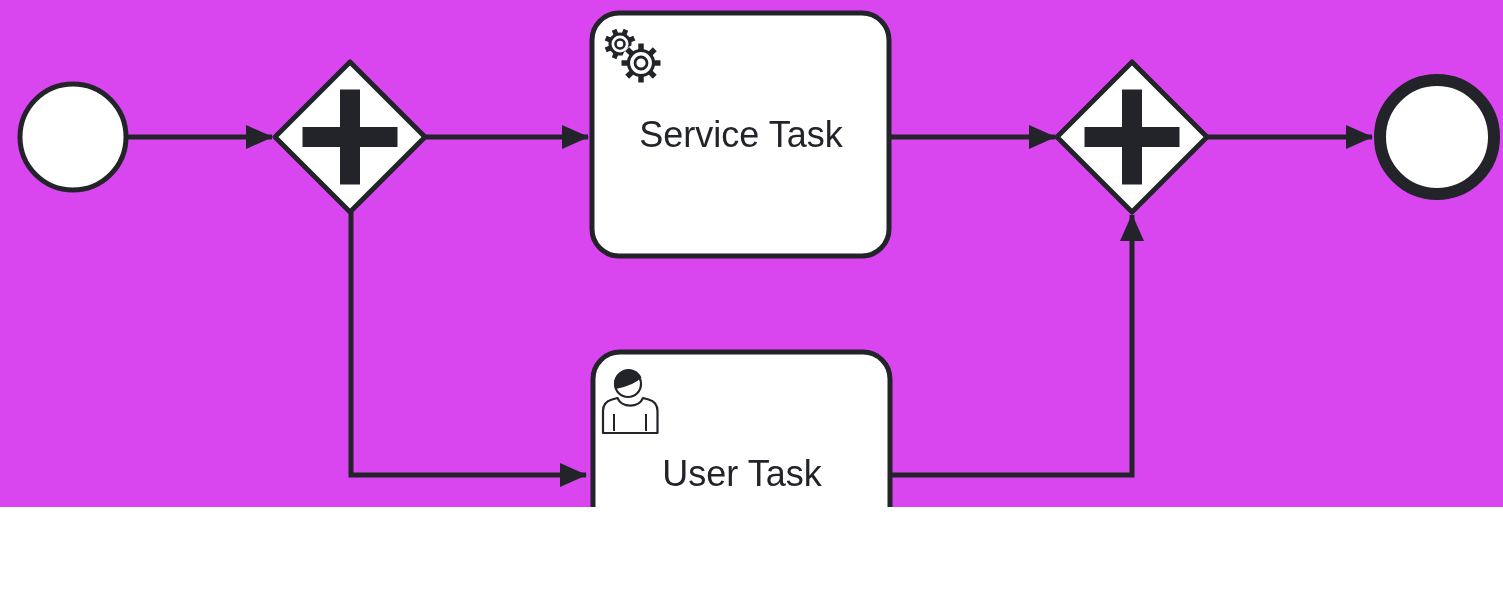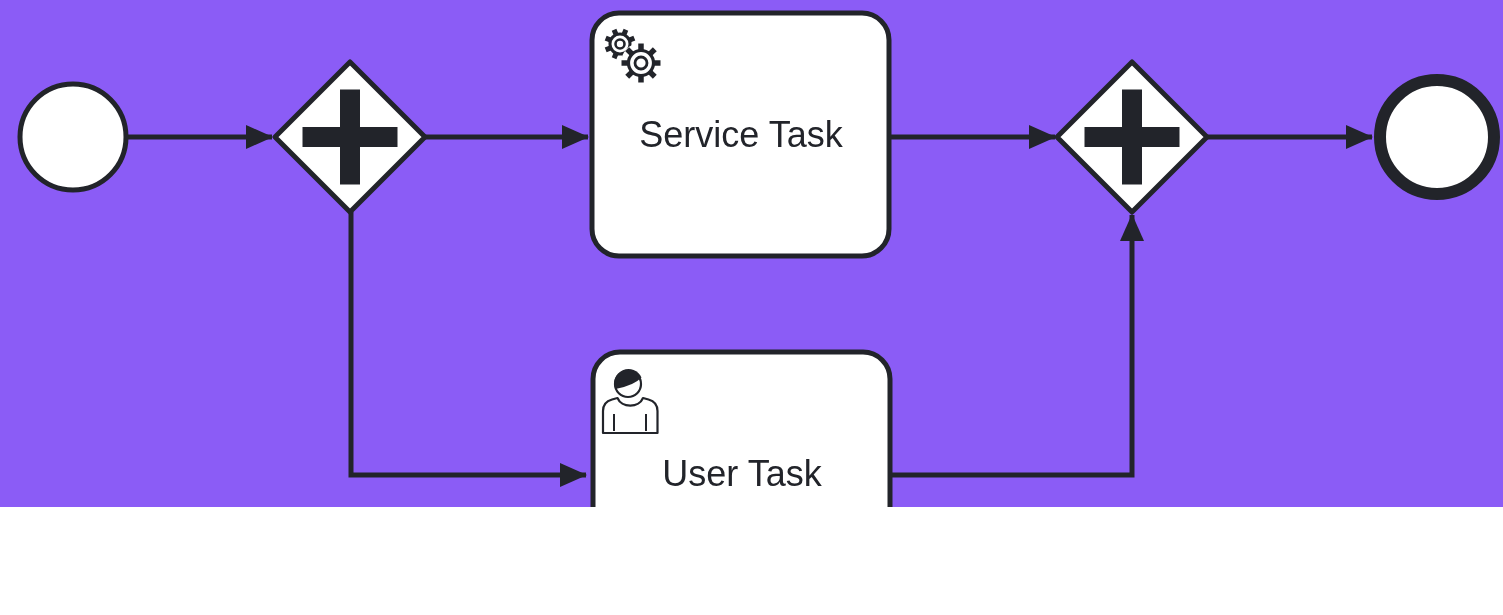--- a/index.html
+++ b/index.html
@@ -5,21 +5,21 @@
   html, body {
     margin: 0;
     padding: 0;
     background: #ffffff;
     font-family: "Liberation Sans", sans-serif;
   }
   .stage {
     position: relative;
     width: 1503px;
     height: 507px;
-    background: #8b5cf6;
+    background: #d946ef;
     overflow: hidden;
   }
   svg { display: block; }
   .task-label {
     font-family: "Liberation Sans", sans-serif;
     font-size: 36px;
     fill: #22242A;
   }
 </style>
 </head>

